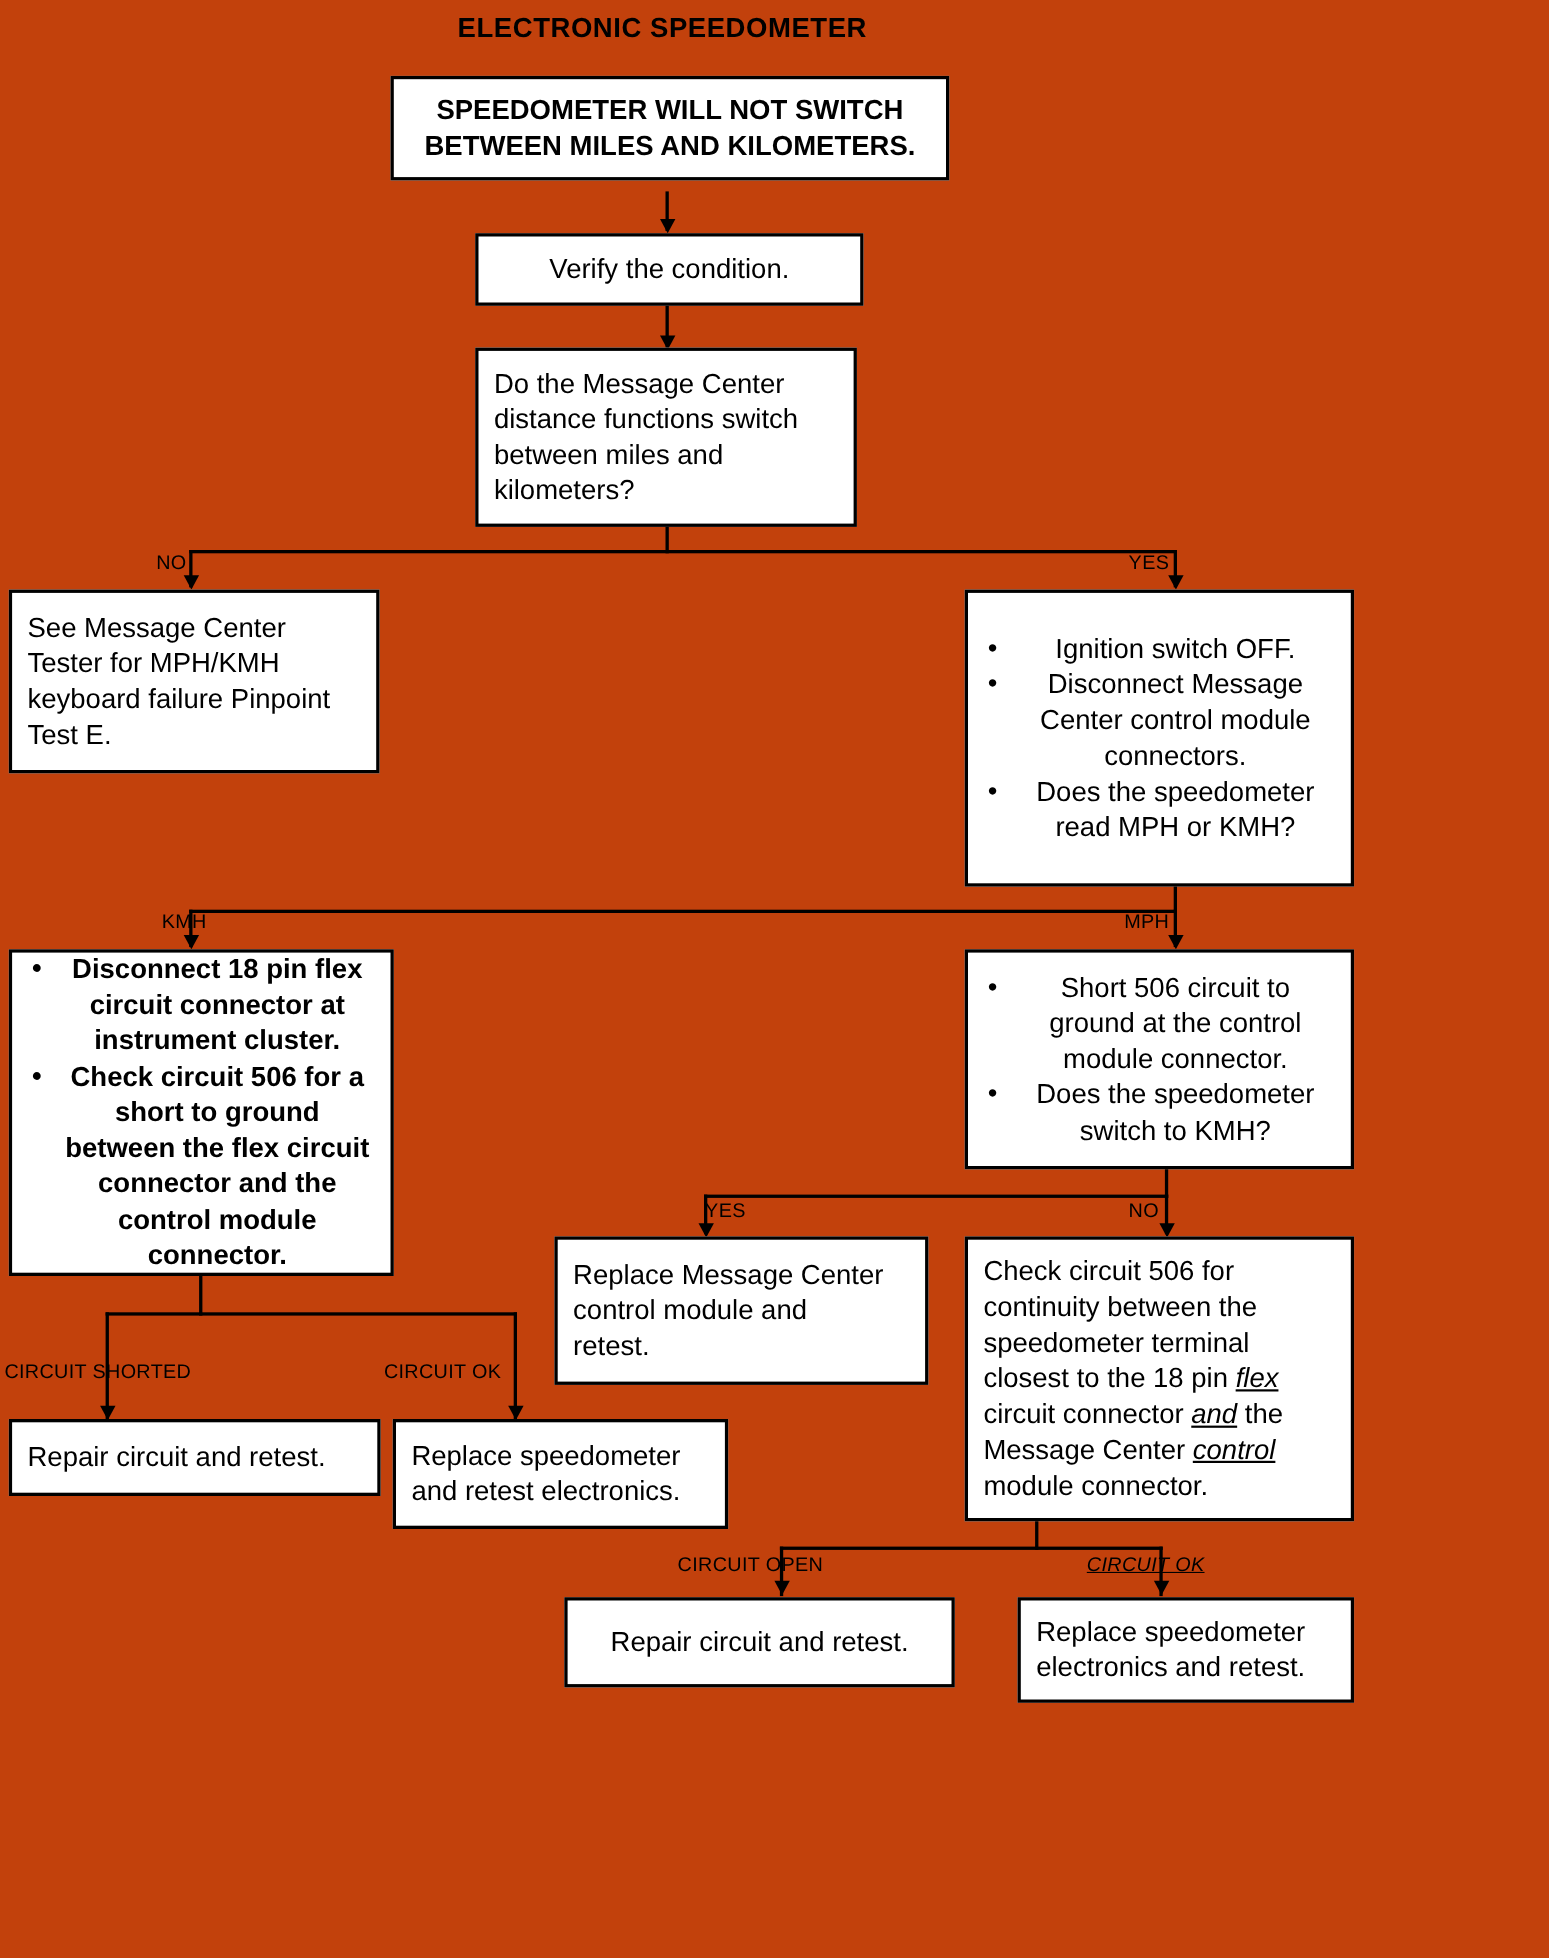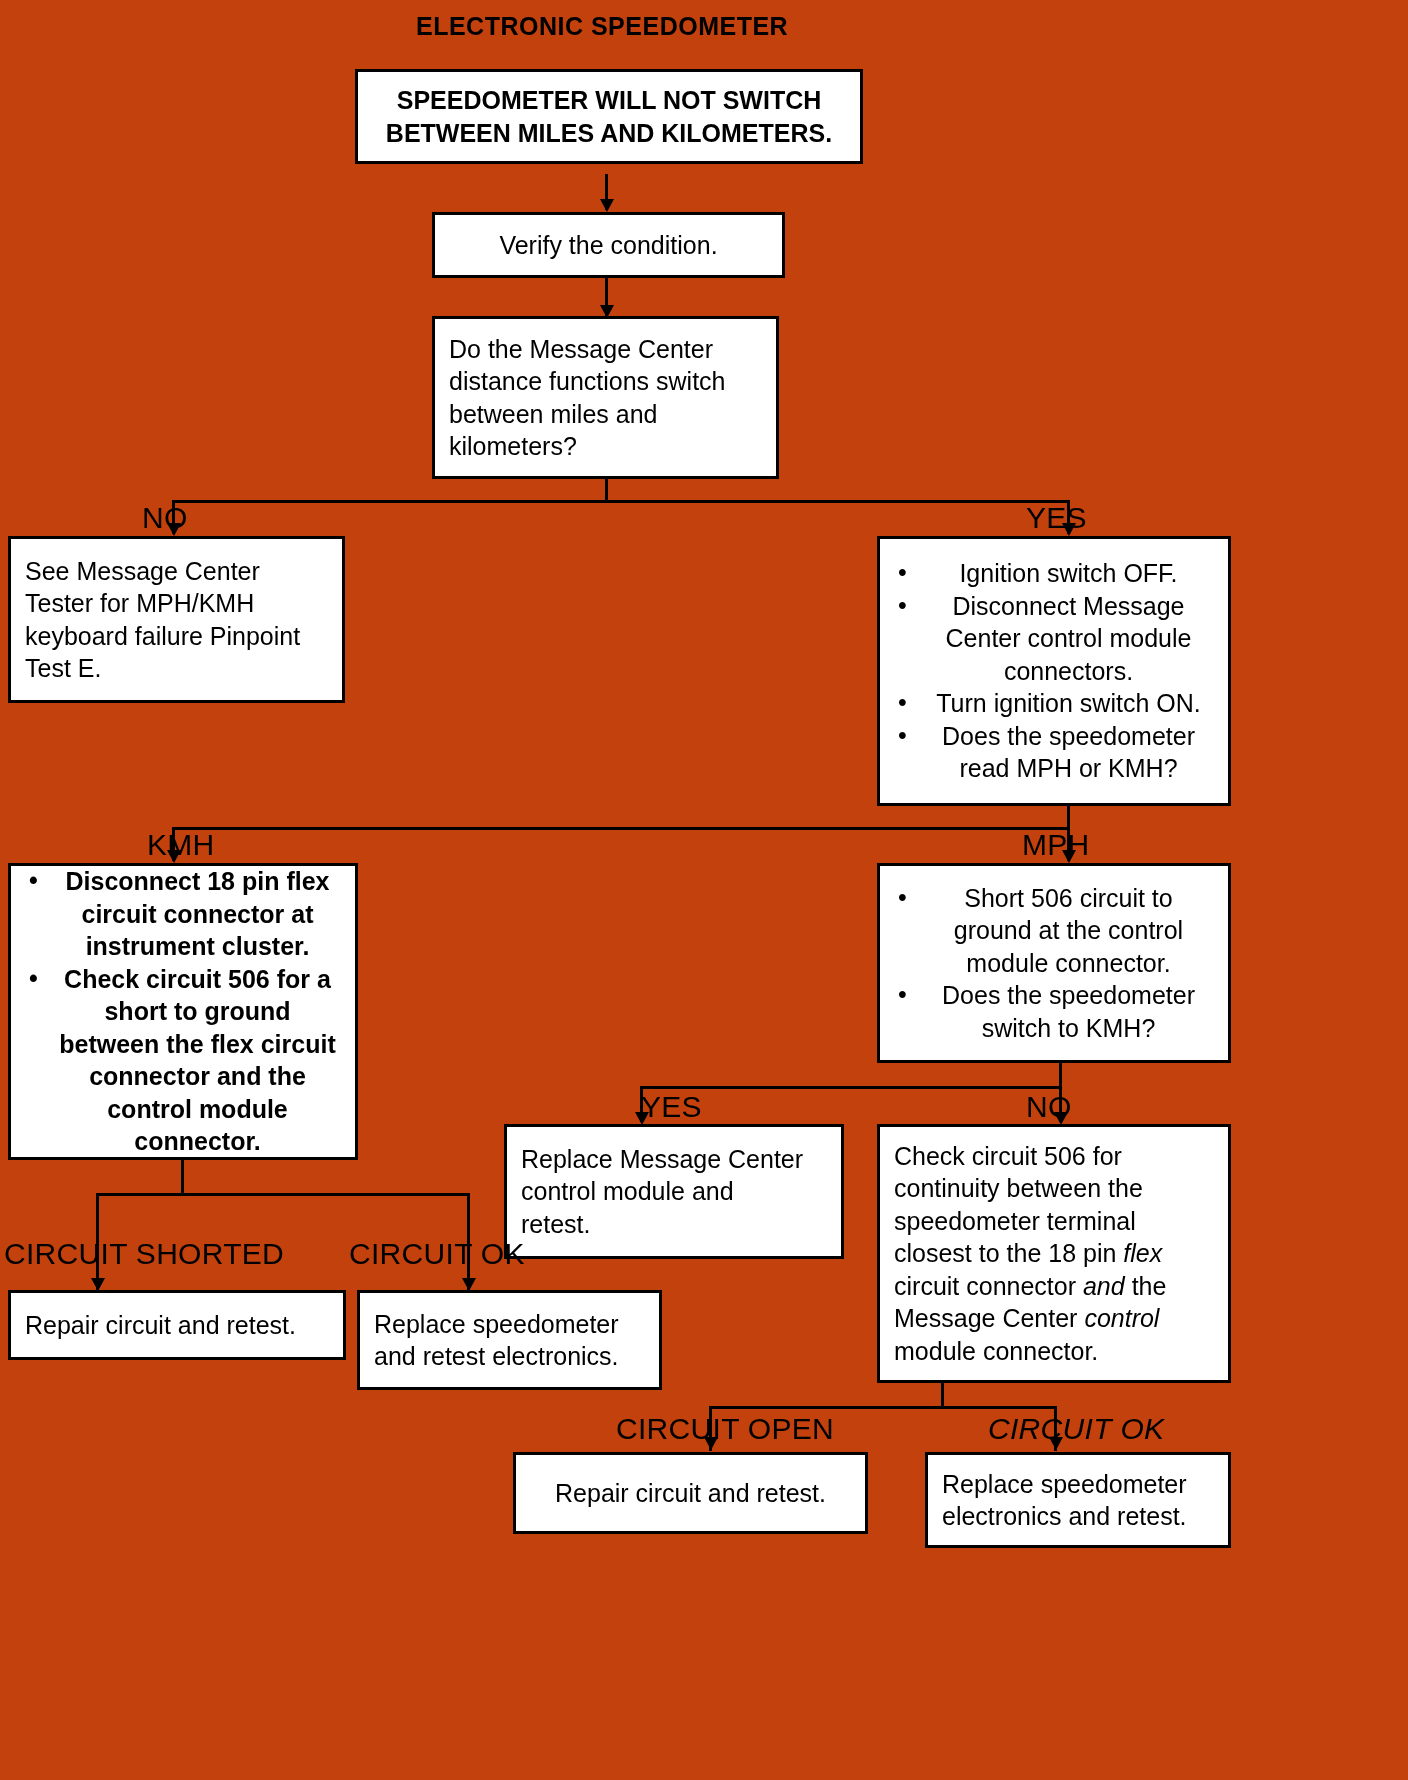--- a/index.html
+++ b/index.html
@@ -75,25 +75,25 @@
   .arrow {
     position: absolute;
     width: 0;
     height: 0;
     border-left: 7px solid transparent;
     border-right: 7px solid transparent;
     border-top: 13px solid #000;
   }
   .lbl {
     position: absolute;
-    font-size: 30px;
+    font-size: 18px;
     white-space: nowrap;
     letter-spacing: 0.3px;
   }
-  .it { font-style: italic; }
+  .it { font-style: italic; text-decoration: underline; }
 </style>
 </head>
 <body>
 
 <div id="page">
 
   <div class="title" style="left:416px; top:12px;">ELECTRONIC SPEEDOMETER</div>
 
   <div class="box center bold" style="left:355px; top:69px; width:508px; height:95px;">
     <p>SPEEDOMETER WILL NOT SWITCH</p>
@@ -132,21 +132,20 @@
     <p>See Message Center</p>
     <p>Tester for MPH/KMH</p>
     <p>keyboard failure Pinpoint</p>
     <p>Test E.</p>
   </div>
 
   <div class="box" style="left:877px; top:536px; width:354px; height:270px;">
     <ul class="bul">
       <li>Ignition switch OFF.</li>
       <li>Disconnect Message Center control module connectors.</li>
-      <li>Turn ignition switch ON.</li>
       <li>Does the speedometer read MPH or KMH?</li>
     </ul>
   </div>
 
   <div class="ln vline" style="left:1067px; top:806px; height:24px;"></div>
   <div class="ln hline" style="left:172px; top:827px; width:898px;"></div>
 
   <div class="ln vline" style="left:172px; top:827px; height:34px;"></div>
   <div class="arrow" style="left:167px; top:850px;"></div>
   <div class="lbl" style="left:147px; top:828px;">KMH</div>

